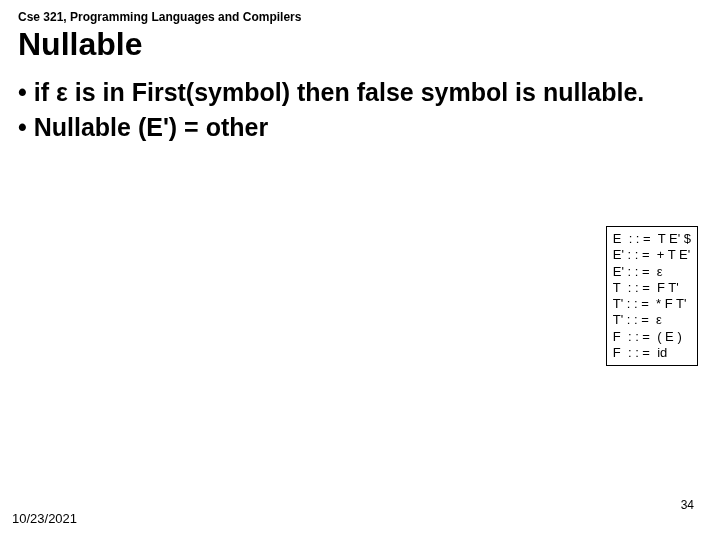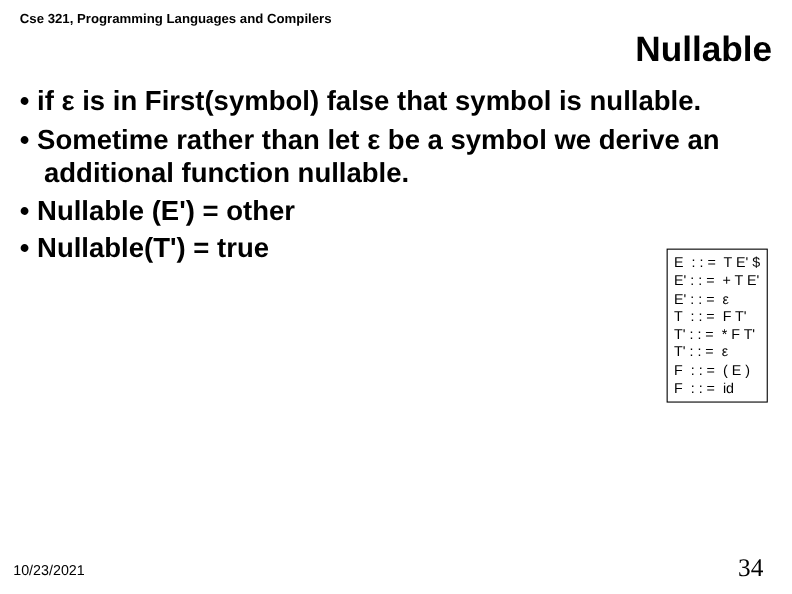--- a/index.html
+++ b/index.html
@@ -21,21 +21,21 @@
     padding: 10px 18px 0 18px;
   }
   .course {
     font-size: 12px;
     font-weight: bold;
     margin: 0 0 2px 0;
   }
   .title {
     font-size: 32px;
     font-weight: bold;
-    text-align: right;
+    text-align: left;
     margin: 0 0 14px 0;
   }
   ul.bullets {
     list-style: none;
     padding: 0;
     margin: 0;
   }
   ul.bullets > li {
     font-size: 25px;
     font-weight: bold;
@@ -64,41 +64,38 @@
   }
   .footer-date {
     position: absolute;
     left: 12px;
     bottom: 14px;
     font-size: 13px;
   }
   .footer-page {
     position: absolute;
     right: 26px;
-    bottom: 10px;
-    font-size: 23px;
-    font-family: Liberation Serif, serif;
+    bottom: 28px;
+    font-size: 12px;
   }
 </style>
 </head>
 <body>
 
 <div class="slide">
 
   <div class="course">Cse 321, Programming Languages and Compilers</div>
   <div class="title">Nullable</div>
 
   <ul class="bullets">
-    <li>if ε is in First(symbol) false that symbol is nullable.</li>
-    <li>Sometime rather than let ε be a symbol we derive an additional function nullable.</li>
+    <li>if ε is in First(symbol) then false symbol is nullable.</li>
   </ul>
 
   <ul class="bullets group2">
     <li>Nullable (E') = other</li>
-    <li>Nullable(T') = true</li>
   </ul>
 
   <div class="grammar-box">E  : : =  T E' $
 E' : : =  + T E'
 E' : : =  ε
 T  : : =  F T'
 T' : : =  * F T'
 T' : : =  ε
 F  : : =  ( E )
 F  : : =  id</div>

